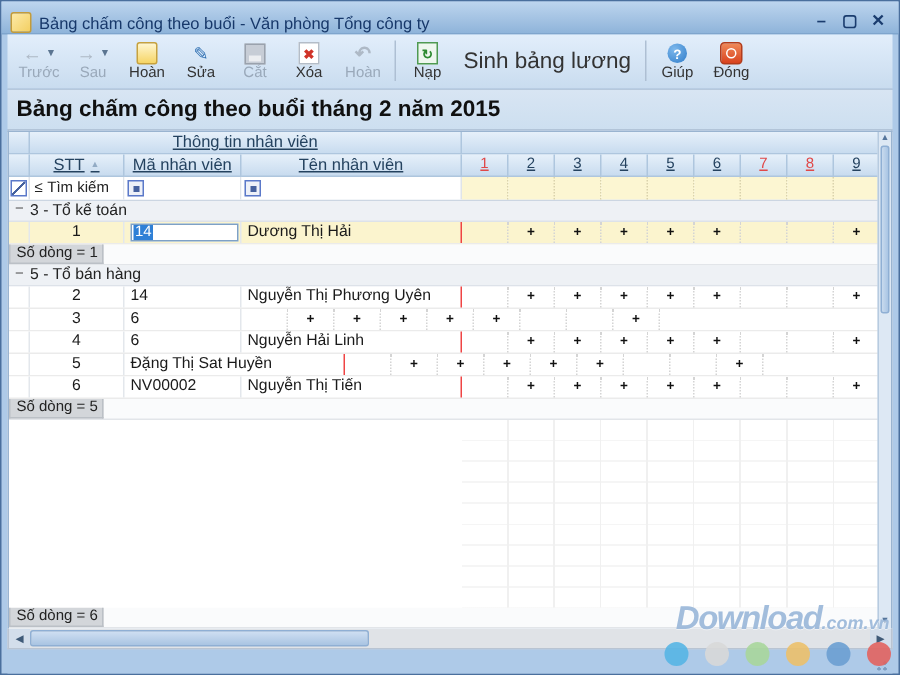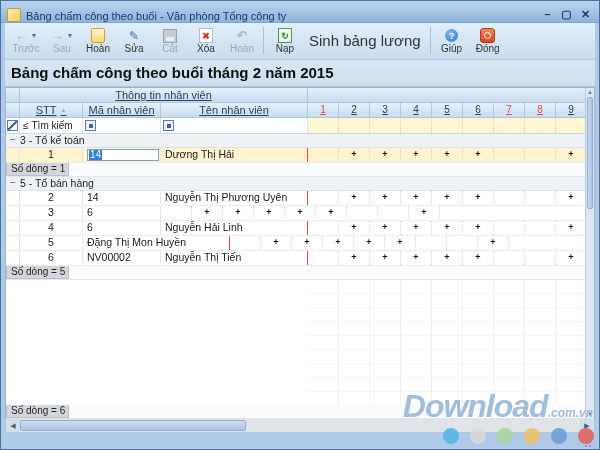--- a/index.html
+++ b/index.html
@@ -147,21 +147,21 @@
   .bottom-frame{height:16px;flex-shrink:0;background:#aecae8;position:relative;}
   .resize-grip{position:absolute;right:2px;bottom:2px;width:9px;height:9px;
      background:radial-gradient(circle at 2px 8px,#7e9cc0 1px,transparent 1.4px),
                 radial-gradient(circle at 6px 8px,#7e9cc0 1px,transparent 1.4px),
                 radial-gradient(circle at 6px 4px,#7e9cc0 1px,transparent 1.4px);}
 
   
   .watermark{position:absolute;right:6px;bottom:24px;z-index:40;pointer-events:none;
              font-weight:bold;font-style:italic;color:rgba(146,177,214,0.85);
              text-shadow:0 1px 0 rgba(255,255,255,0.5);white-space:nowrap;}
-  .watermark .big{font-size:32px;letter-spacing:-1px;}
+  .watermark .big{font-size:22px;letter-spacing:-1px;}
   .watermark .small{font-size:12px;}
   .wm-dots{position:absolute;right:5px;bottom:5px;z-index:41;display:flex;gap:11px;pointer-events:none;}
   .wm-dots span{width:16px;height:16px;border-radius:50%;opacity:0.9;}
 </style>
 </head>
 <body>
 
 <div class="window">
 
   <div class="titlebar">
@@ -372,21 +372,21 @@
             <span class="c-day">+</span>
             <span class="c-day">+</span>
             <span class="c-day">+</span>
             <span class="c-day"></span>
             <span class="c-day"></span>
             <span class="c-day">+</span>
           </div>
           <div class="row data-row">
             <span class="c-ind"></span>
             <span class="c-stt">5</span>
-            <span class="c-name">Đặng Thị Mon Huyền</span>
+            <span class="c-name">Đặng Thị Sat Huyền</span>
             <span class="c-day"></span>
             <span class="c-day">+</span>
             <span class="c-day">+</span>
             <span class="c-day">+</span>
             <span class="c-day">+</span>
             <span class="c-day">+</span>
             <span class="c-day"></span>
             <span class="c-day"></span>
             <span class="c-day">+</span>
           </div>

